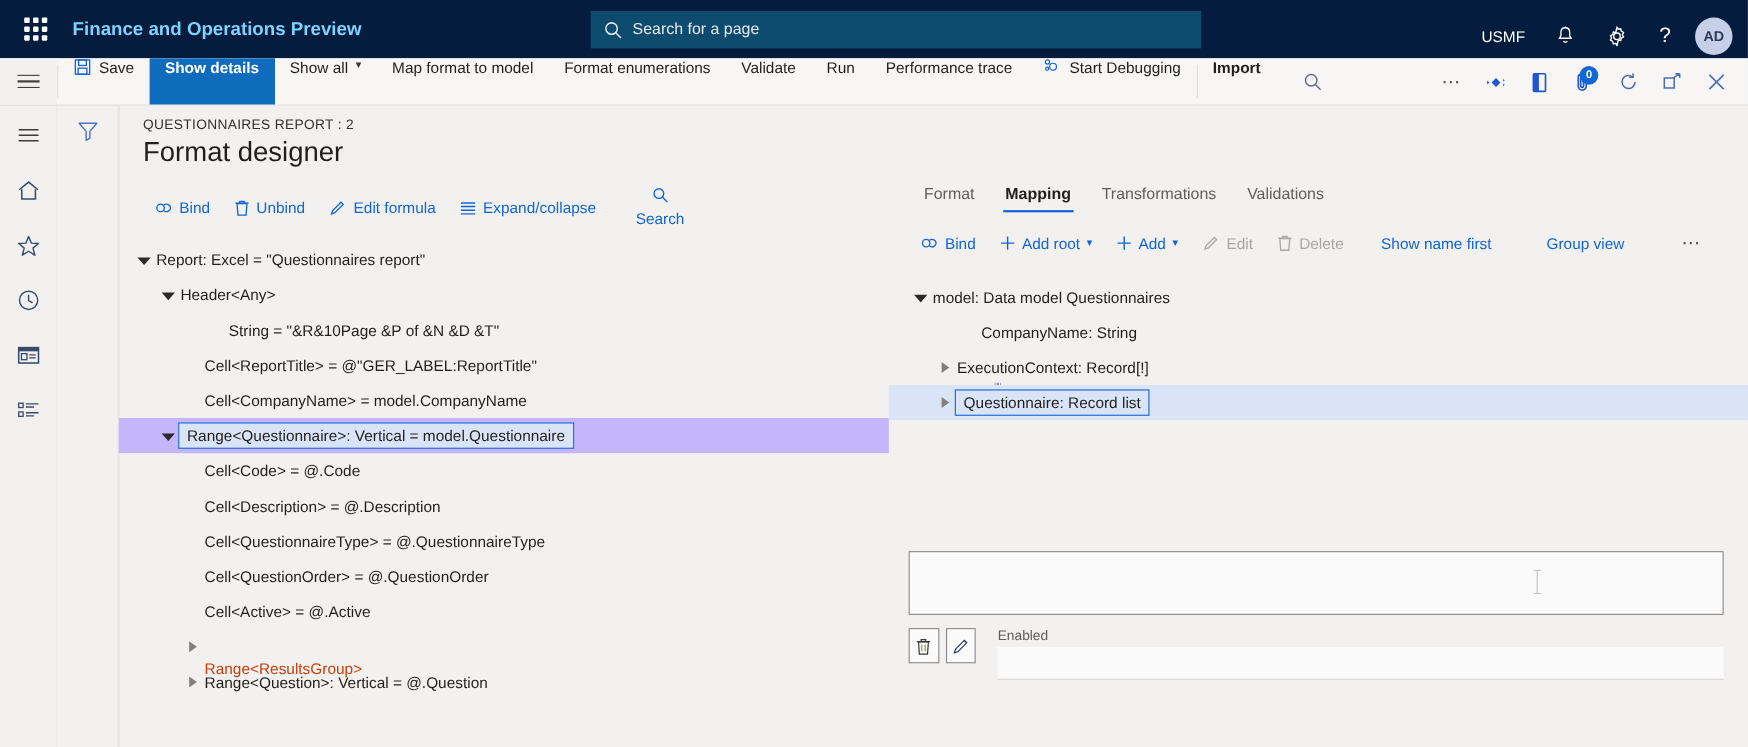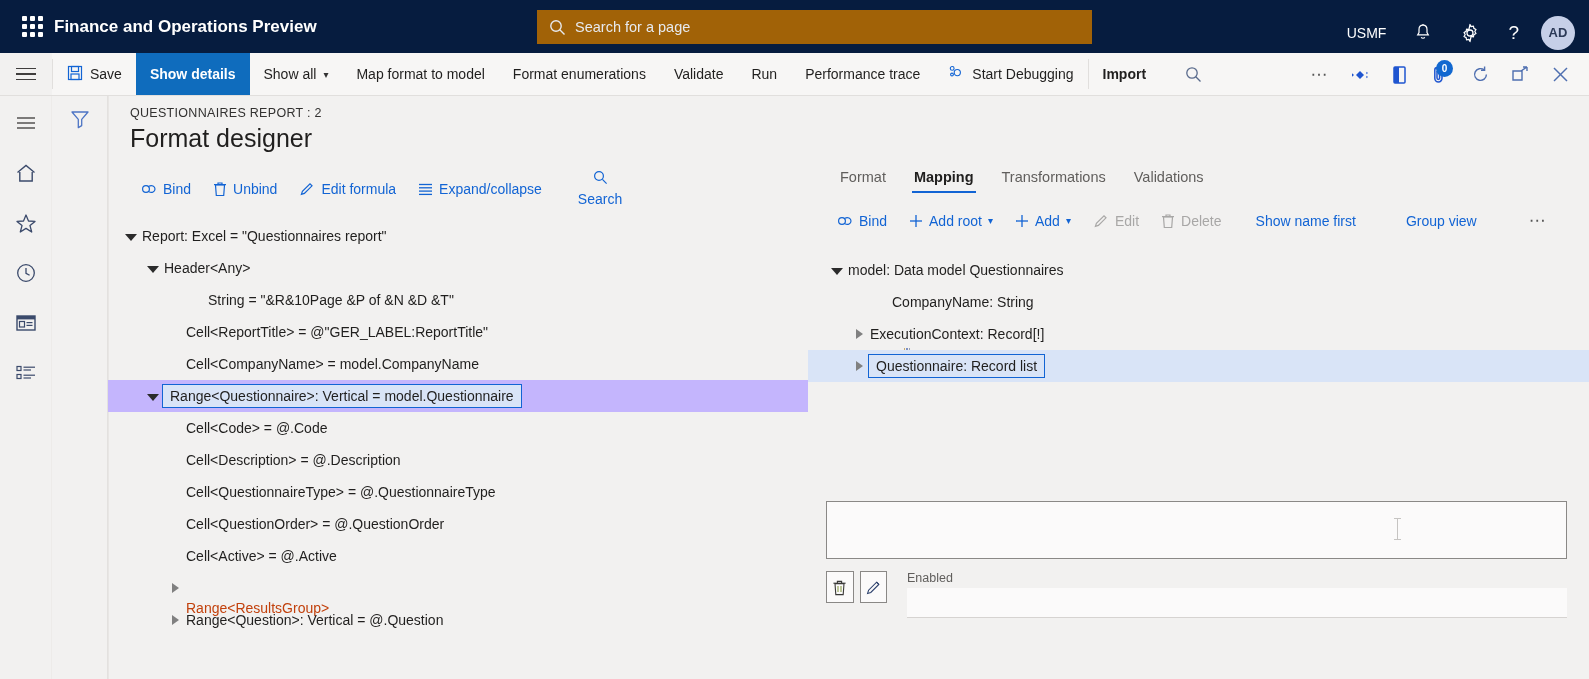--- a/index.html
+++ b/index.html
@@ -18,27 +18,27 @@
     position: relative;
   }
   .waffle {
     width: 44px; margin-left: 10px;
     display: grid; grid-template-columns: repeat(3, 5px);
     grid-template-rows: repeat(3, 5px); gap: 3px;
     justify-content: center;
   }
   .waffle i { width: 5px; height: 5px; background: #fff; border-radius: 1px; display:block; }
   .app-title {
-    color: #ffffff; font-size: 17px; font-weight: bold;
-    white-space: nowrap;
+    color: #7dd3fc; font-size: 17px; font-weight: bold;
+    margin-left: 12px; white-space: nowrap;
   }
   .search-wrap {
     position: absolute; left: 537px; top: 10px;
     width: 555px; height: 34px;
-    background: #a16207;
+    background: #0c4a6e;
     display: flex; align-items: center; padding: 0 12px;
   }
   .search-wrap .mag { margin-right: 9px; display: flex; }
   .search-ph { color: #e7e9ee; font-size: 14.5px; }
   .topright {
     position: absolute; right: 0; top: 0; height: 65px;
     display: flex; align-items: center; gap: 0px; padding-right: 14px;
   }
   .topright .ti {
     color: #fff; font-size: 14px;
@@ -60,21 +60,21 @@
     display: flex; align-items: stretch; position: relative;
   }
   .hamburger {
     width: 52px; display: flex; align-items: center; justify-content: center;
     background: #f2f1f0;
   }
   .ham-lines { width: 20px; display: flex; flex-direction: column; gap: 4px; }
   .ham-lines i { height: 1.6px; background: #403e3d; display:block; }
   .ap-divider { width: 1px; background: #e1dfdd; margin: 6px 0; }
   .ap-btn {
-    display: flex; align-items: center; gap: 7px;
+    display: flex; align-items: flex-start; gap: 7px;
     padding: 0 14px; font-size: 14px; color: #201f1e;
     white-space: nowrap; height: 100%;
   }
   .ap-btn.primary {
     background: #0f6cbd; color: #fff; font-weight: 600;
   }
   .ap-btn.bold { font-weight: 600; }
   .chev { font-size: 10px; color: #333; }
   .ap-right {
     position: absolute; right: 0; top: 0; height: 43px;

